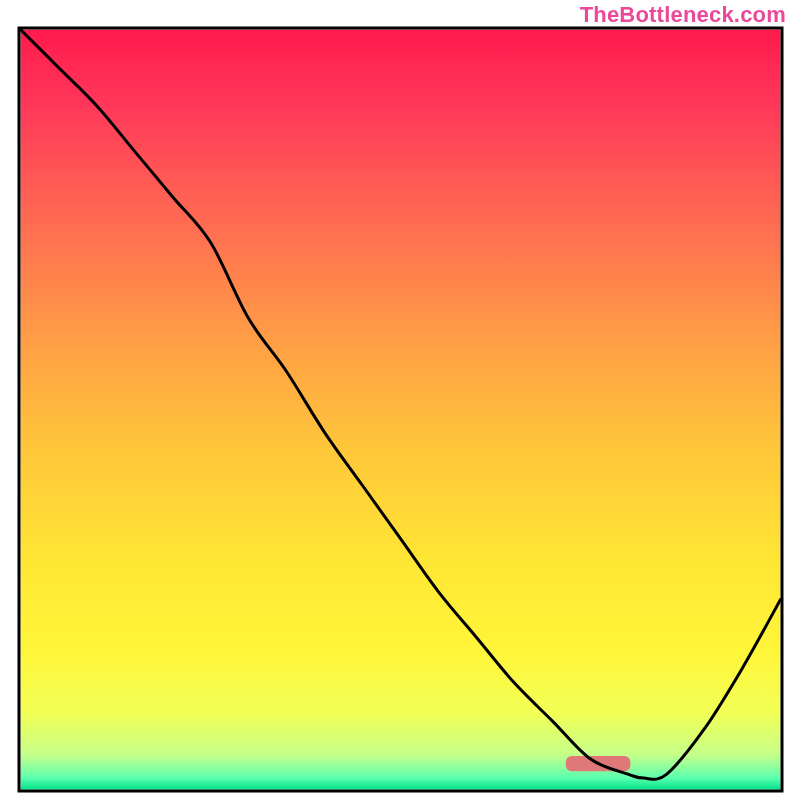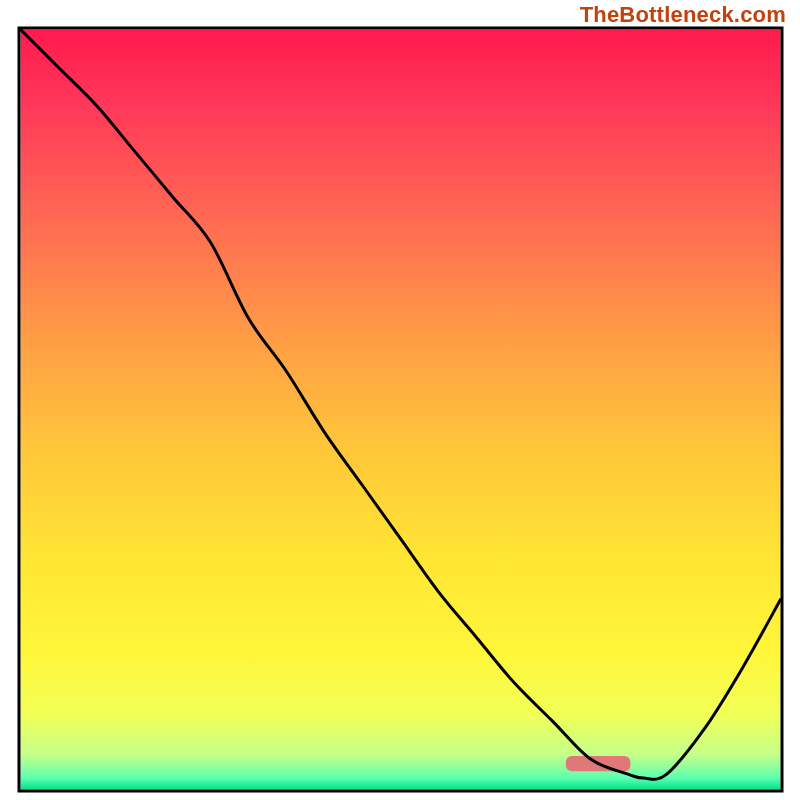--- a/index.html
+++ b/index.html
@@ -9,21 +9,21 @@
     height: 800px;
     background: #ffffff;
     font-family: Arial, Helvetica, sans-serif;
   }
   .watermark {
     position: absolute;
     right: 14px;
     top: 2px;
     font-size: 22px;
     font-weight: 600;
-    color: #c2410c;
+    color: #ec4899;
     letter-spacing: 0.2px;
   }
   .plot-svg {
     position: absolute;
     left: 0;
     top: 0;
   }
 </style>
 </head>
 <body>

